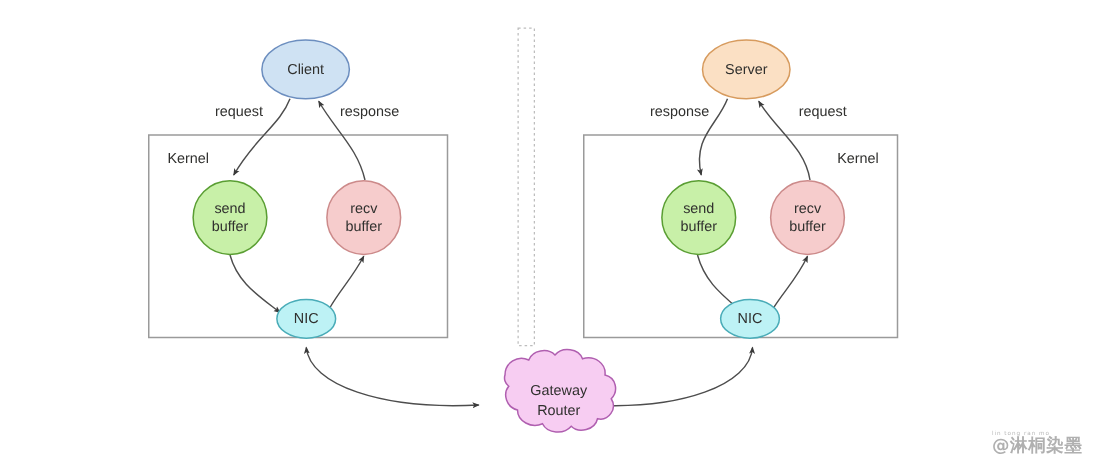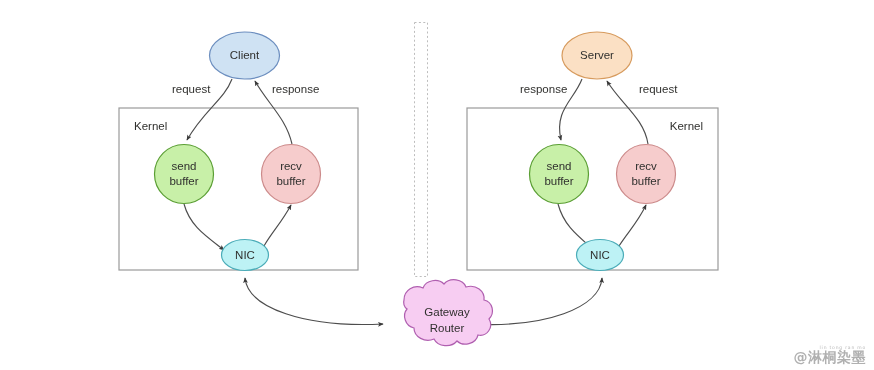--- a/index.html
+++ b/index.html
@@ -59,21 +59,21 @@
   .divider-box {
     fill: none;
     stroke: #bdbdbd;
     stroke-width: 1;
     stroke-dasharray: 2 2.4;
   }
   .watermark {
     position: absolute;
     right: 8px;
     bottom: 5px;
-    text-align: right;
+    text-align: left;
     line-height: 1.05;
     user-select: none;
   }
   .wm-top {
     font-family: "DejaVu Sans", sans-serif;
     font-size: 4.5px;
     color: #b8b8b8;
     letter-spacing: 0.8px;
     display: block;
   }

